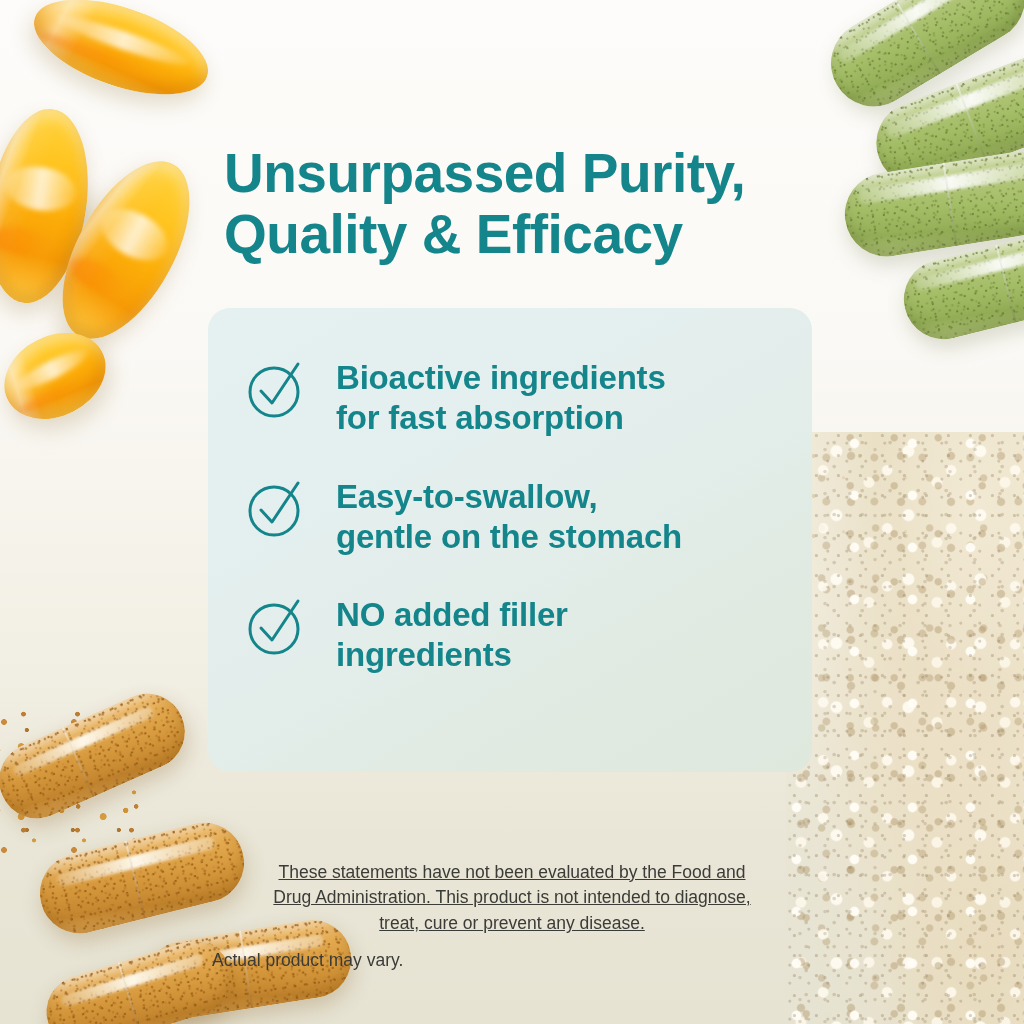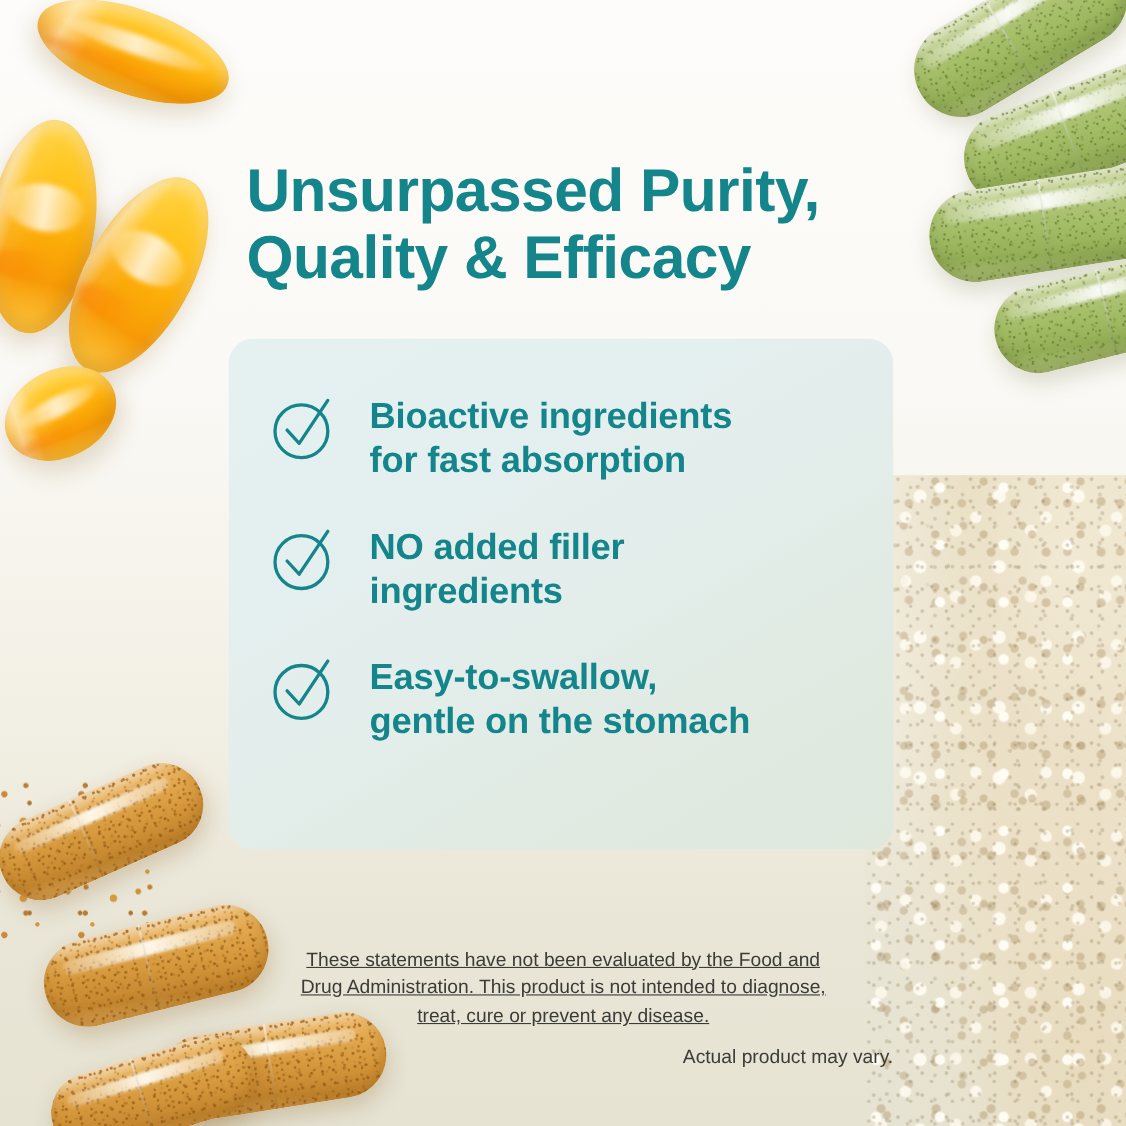--- a/index.html
+++ b/index.html
@@ -187,21 +187,21 @@
   }
 
   .disclaimer{
     position:absolute;left:212px;top:842px;width:600px;
     text-align:center;color:#3b3b38;font-size:17.5px;line-height:1.48;
     white-space:pre-line;
     text-decoration:underline;
   }
   .disclaimer2{
     position:absolute;left:212px;top:932px;width:600px;
-    text-align:right;color:#3b3b38;font-size:17.5px;
+    text-align:left;color:#3b3b38;font-size:17.5px;
   }
 </style>
 </head>
 <body>
 
 <div class="stage">
 
   <div class="art">
     <div class="softgel" style="left:-8px;top:176px;width:78px;height:66px;transform:rotate(-22deg);"></div>
     <div class="softgel" style="left:14px;top:8px;width:182px;height:78px;transform:rotate(19deg);"></div>
@@ -280,33 +280,33 @@
 for fast absorption</span>
       </div>
 
       <div class="bullet">
         <span class="check-icon">
           <svg viewBox="0 0 66 66" width="66" height="66" fill="none" stroke="#13858b" stroke-width="3" stroke-linecap="round" stroke-linejoin="round">
             <circle cx="30" cy="36" r="24"></circle>
             <path d="M17 35 L28 47 L54 8"></path>
           </svg>
         </span>
-        <span class="bullet-text">NO added filler
-ingredients</span>
+        <span class="bullet-text">Easy-to-swallow,
+gentle on the stomach</span>
       </div>
 
       <div class="bullet">
         <span class="check-icon">
           <svg viewBox="0 0 66 66" width="66" height="66" fill="none" stroke="#13858b" stroke-width="3" stroke-linecap="round" stroke-linejoin="round">
             <circle cx="30" cy="36" r="24"></circle>
             <path d="M17 35 L28 47 L54 8"></path>
           </svg>
         </span>
-        <span class="bullet-text">Easy-to-swallow,
-gentle on the stomach</span>
+        <span class="bullet-text">NO added filler
+ingredients</span>
       </div>
 
     </div>
   </div>
 
   <p class="disclaimer">These statements have not been evaluated by the Food and
 Drug Administration. This product is not intended to diagnose,
 treat, cure or prevent any disease.</p>
   <p class="disclaimer2">Actual product may vary.</p>
 

